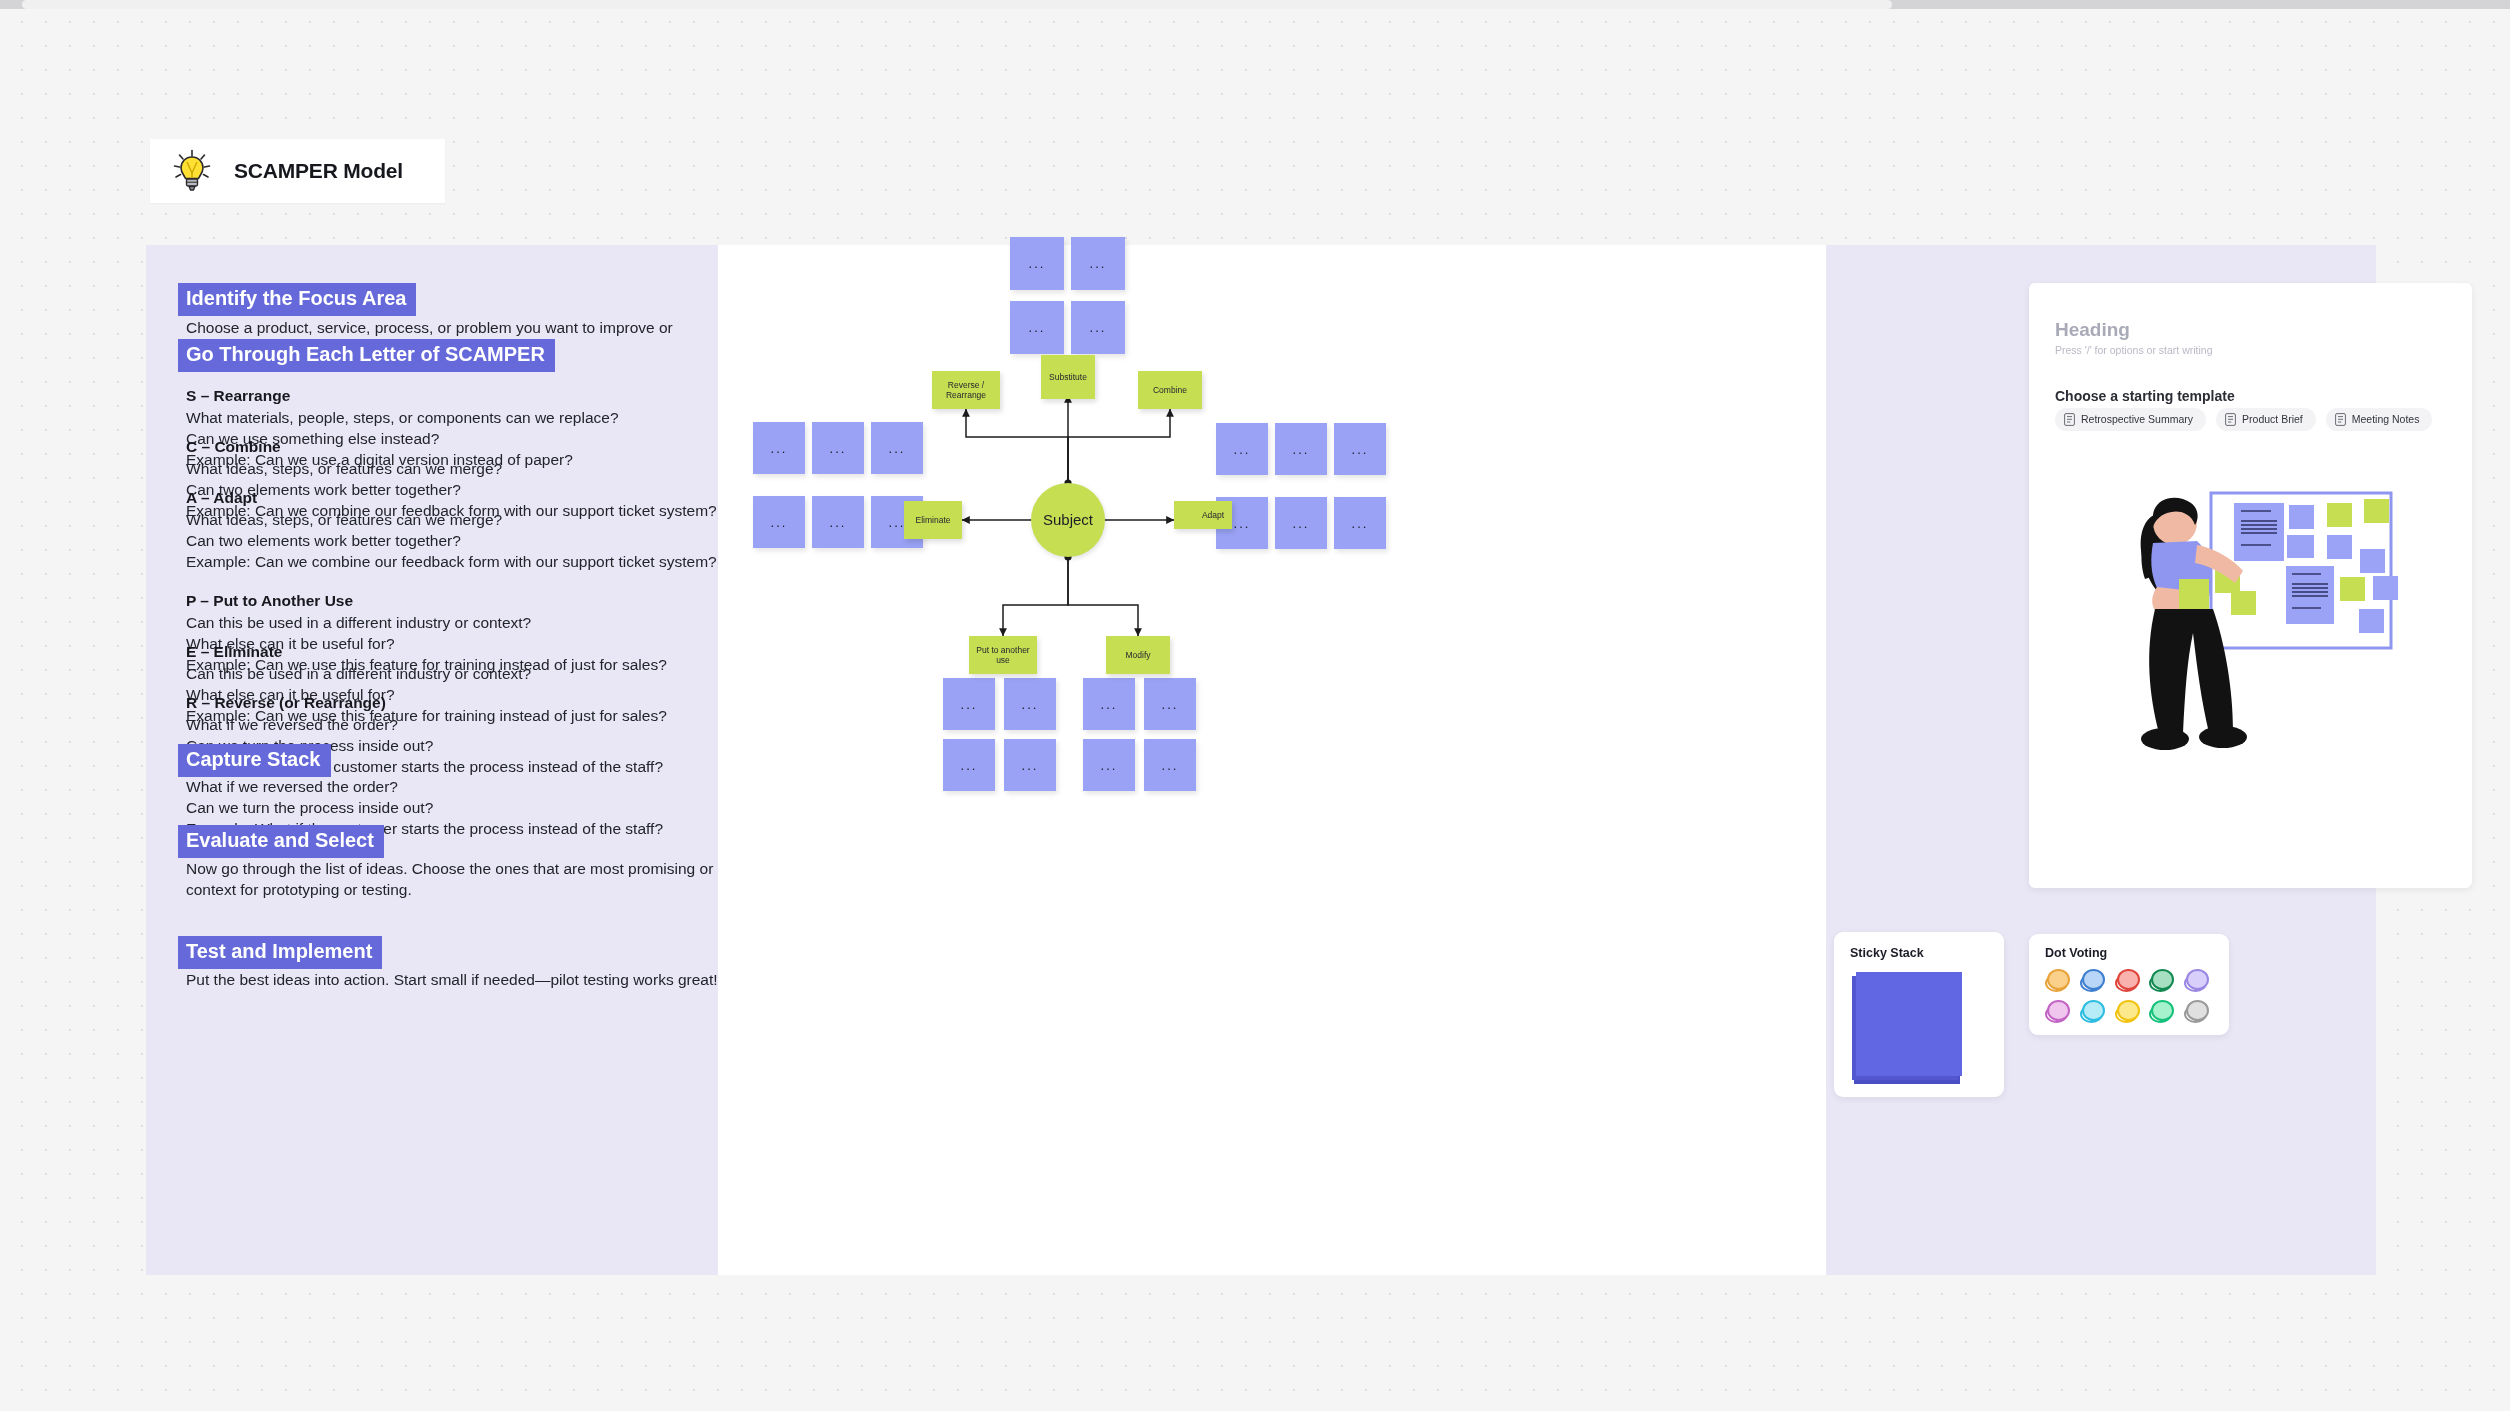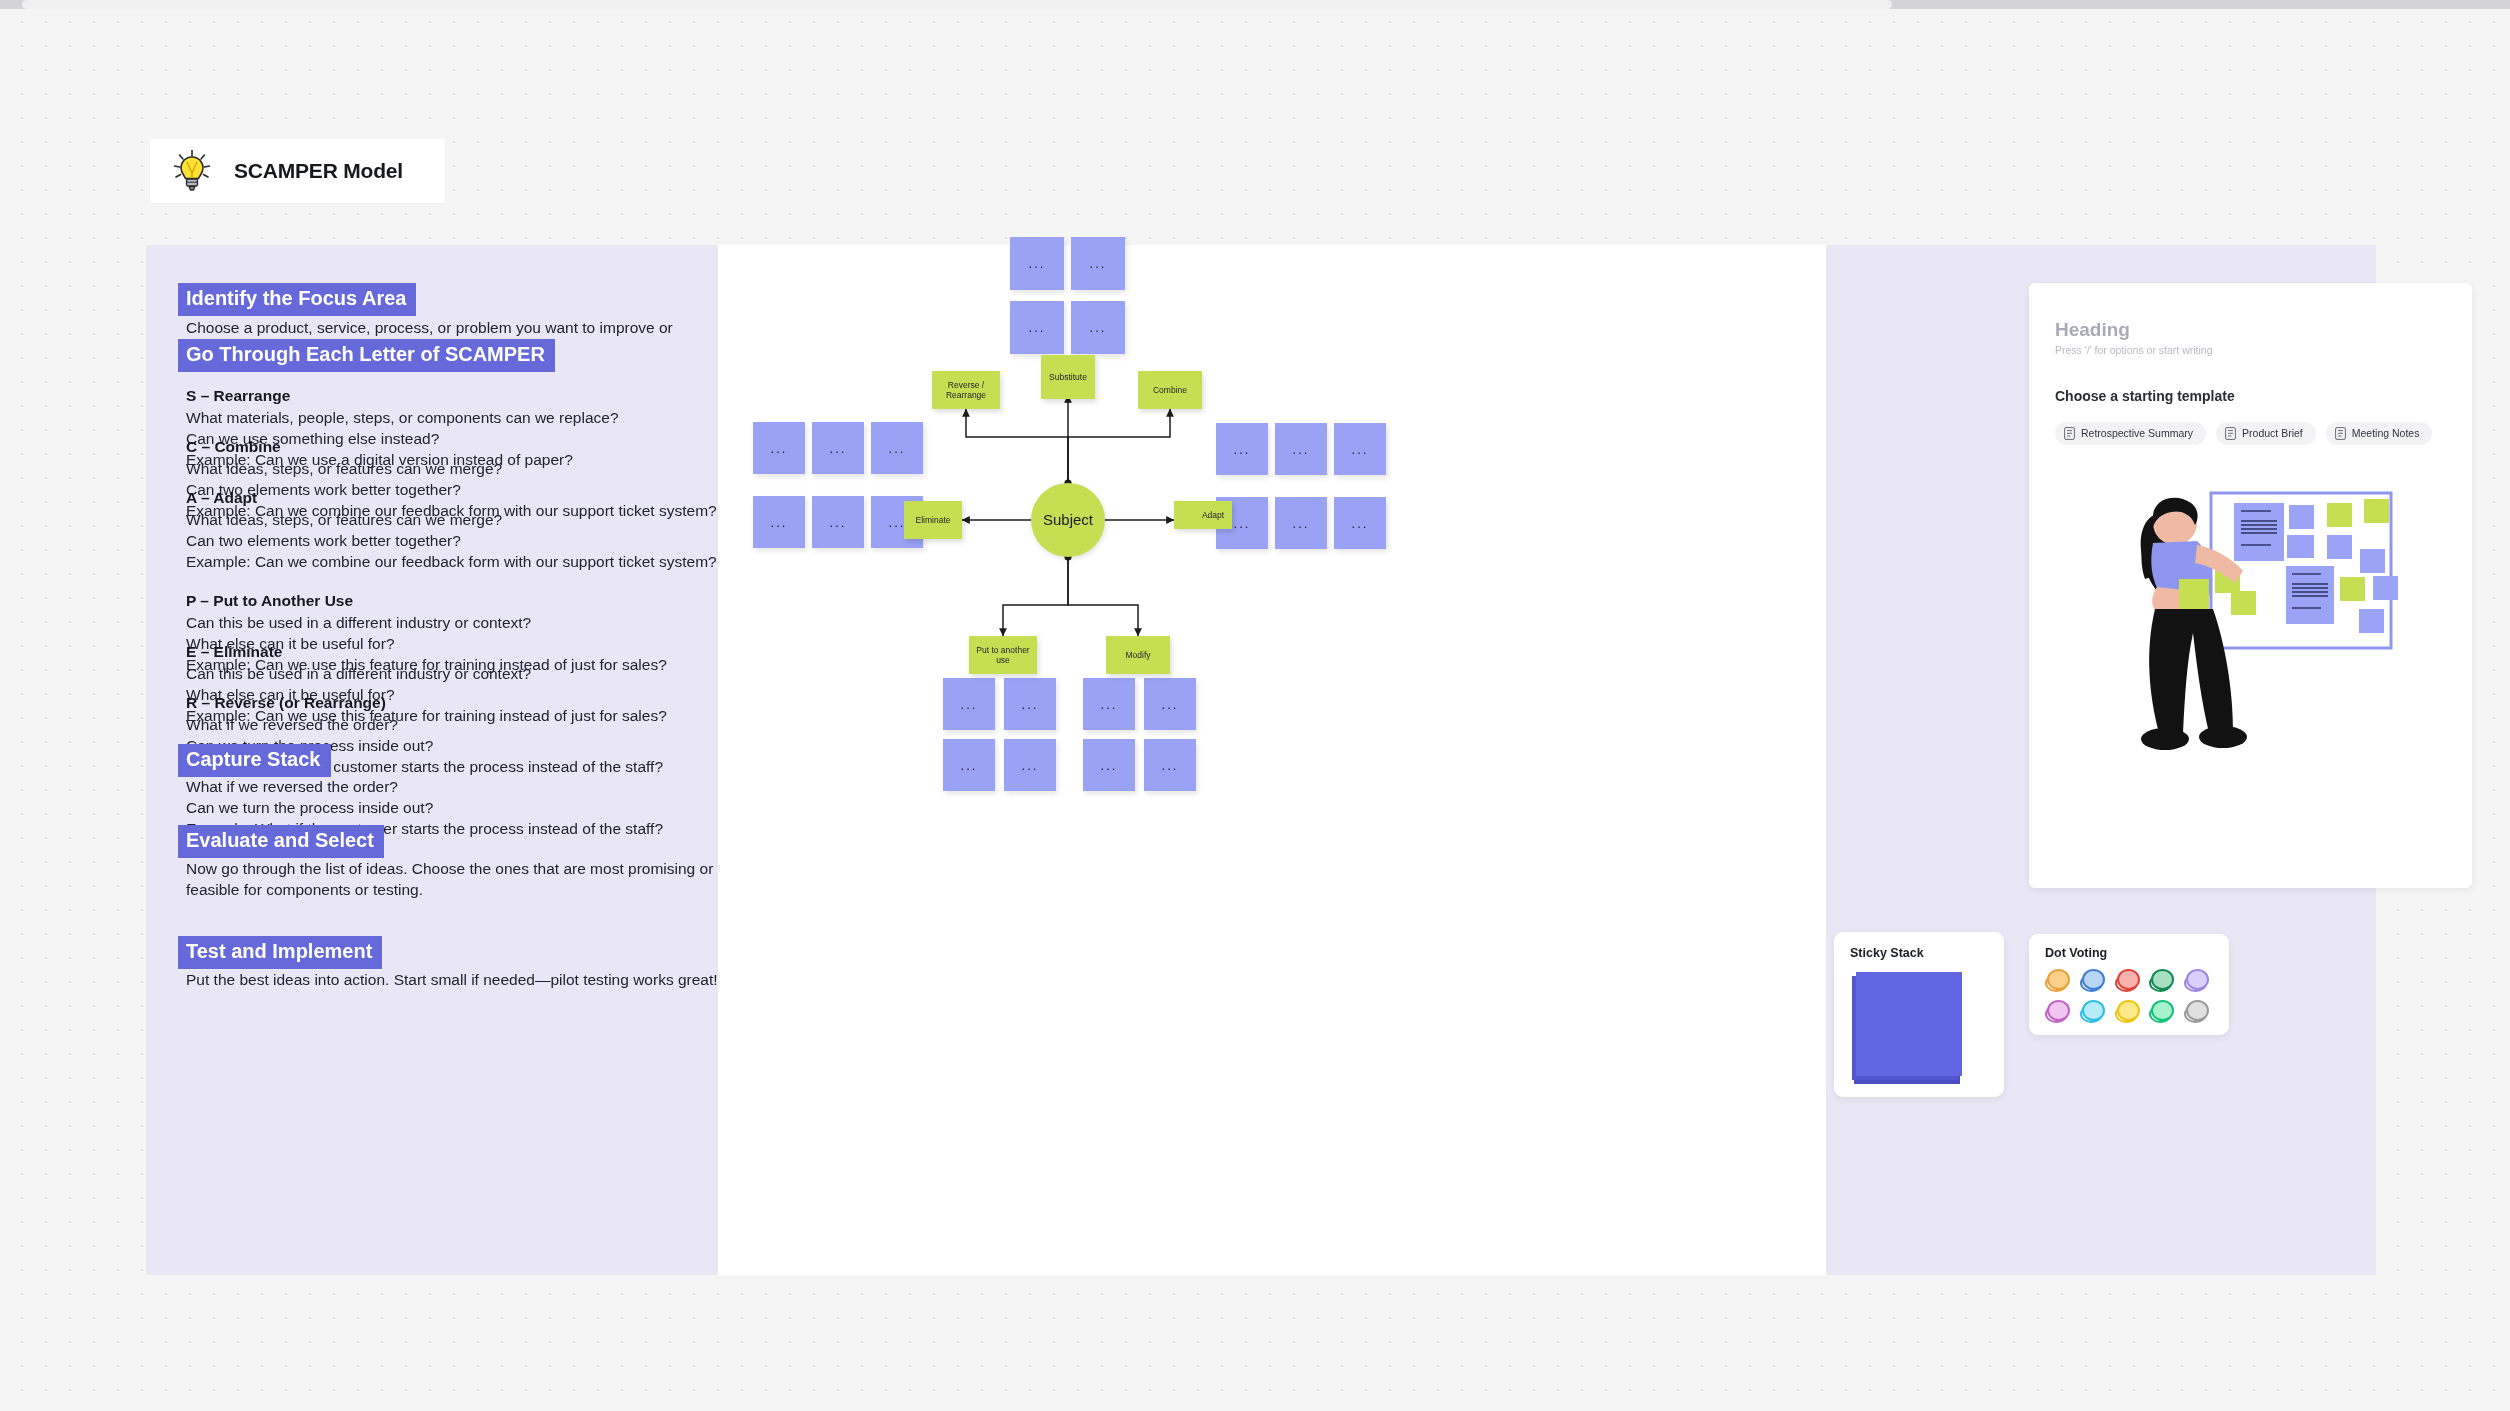--- a/index.html
+++ b/index.html
@@ -126,21 +126,21 @@
   .doc-card {
     position: absolute; left: 203px; top: 38px;
     width: 443px; height: 605px;
     background: #ffffff; border-radius: 6px;
     box-shadow: 0 2px 7px rgba(0,0,0,0.07);
     padding: 37px 26px;
   }
   .doc-heading { font-size: 19px; font-weight: bold; color: #a9aab8; line-height: 1.1; }
   .doc-sub { font-size: 10.5px; color: #b9bac6; margin-top: 3px; }
   .doc-choose { font-size: 14px; font-weight: bold; color: #2b2d35; margin-top: 32px; }
-  .chips { display: flex; gap: 10px; margin-top: 18px; }
+  .chips { display: flex; gap: 10px; margin-top: 4px; }
   .chip {
     display: flex; align-items: center; gap: 6px;
     background: #f3f3f5; border-radius: 20px;
     padding: 5px 13px 5px 9px;
     font-size: 10.5px; color: #33353d; white-space: nowrap;
   }
   .chip-ico { width: 11px; height: 13px; flex: 0 0 auto; }
   .illus { position: absolute; left: 50%; transform: translateX(-50%); top: 200px; }
 
   .sticky-card {
@@ -272,21 +272,21 @@
       <div class="sec-lines">What if we reversed the order?</div>
       <div class="sec-lines">Can we turn the process inside out?</div>
       <div class="sec-lines">Example: What if the customer starts the process instead of the staff?</div>
     </div>
 
     <div class="blk" style="top:580px;">
       <div class="hl">Evaluate and Select</div>
     </div>
     <div class="blk" style="top:613px;">
       <div class="sec-lines">Now go through the list of ideas. Choose the ones that are most promising or</div>
-      <div class="sec-lines">feasible for components or testing.</div>
+      <div class="sec-lines">context for prototyping or testing.</div>
     </div>
 
     <div class="blk" style="top:691px;">
       <div class="hl">Test and Implement</div>
     </div>
     <div class="blk" style="top:724px;">
       <div class="sec-lines">Put the best ideas into action. Start small if needed—pilot testing works great!</div>
     </div>
   </div>
 

